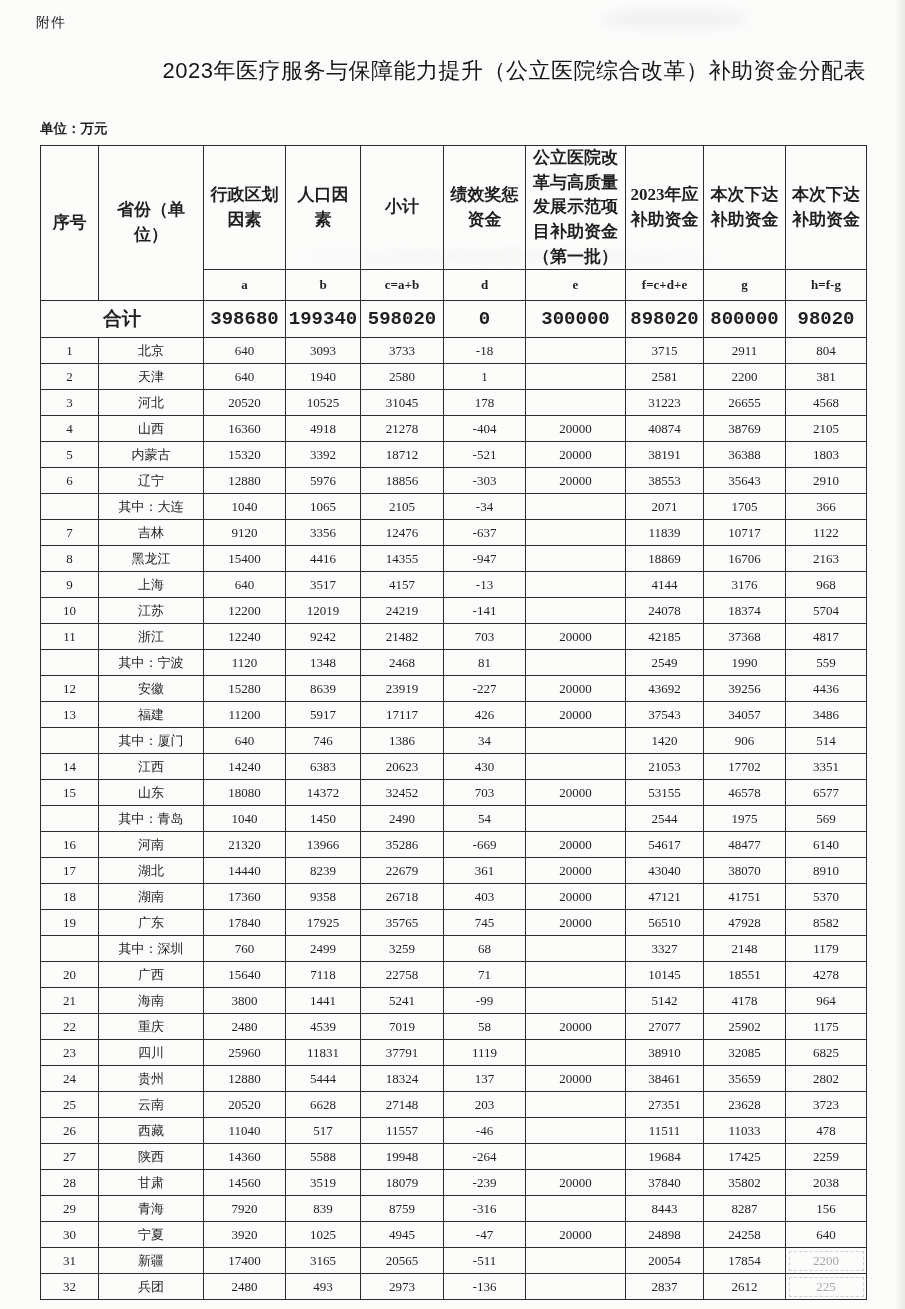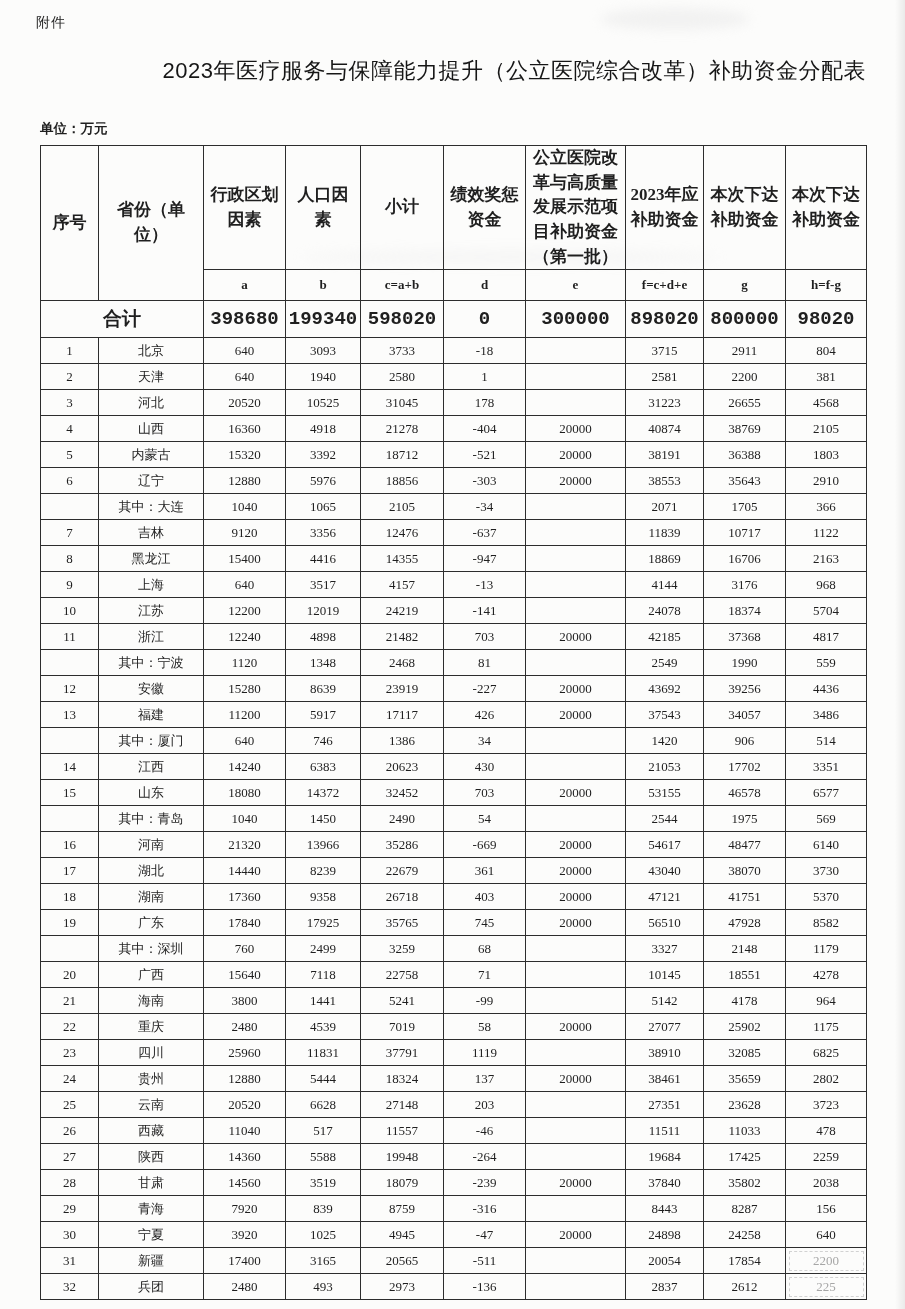--- a/index.html
+++ b/index.html
@@ -257,21 +257,21 @@
         <td>-141</td>
         <td></td>
         <td>24078</td>
         <td>18374</td>
         <td>5704</td>
       </tr>
       <tr class="data-row">
         <td>11</td>
         <td>浙江</td>
         <td>12240</td>
-        <td>4898</td>
+        <td>9242</td>
         <td>21482</td>
         <td>703</td>
         <td>20000</td>
         <td>42185</td>
         <td>37368</td>
         <td>4817</td>
       </tr>
       <tr class="data-row">
         <td></td>
         <td>其中：宁波</td>
@@ -371,21 +371,21 @@
       <tr class="data-row">
         <td>17</td>
         <td>湖北</td>
         <td>14440</td>
         <td>8239</td>
         <td>22679</td>
         <td>361</td>
         <td>20000</td>
         <td>43040</td>
         <td>38070</td>
-        <td>3730</td>
+        <td>8910</td>
       </tr>
       <tr class="data-row">
         <td>18</td>
         <td>湖南</td>
         <td>17360</td>
         <td>9358</td>
         <td>26718</td>
         <td>403</td>
         <td>20000</td>
         <td>47121</td>

